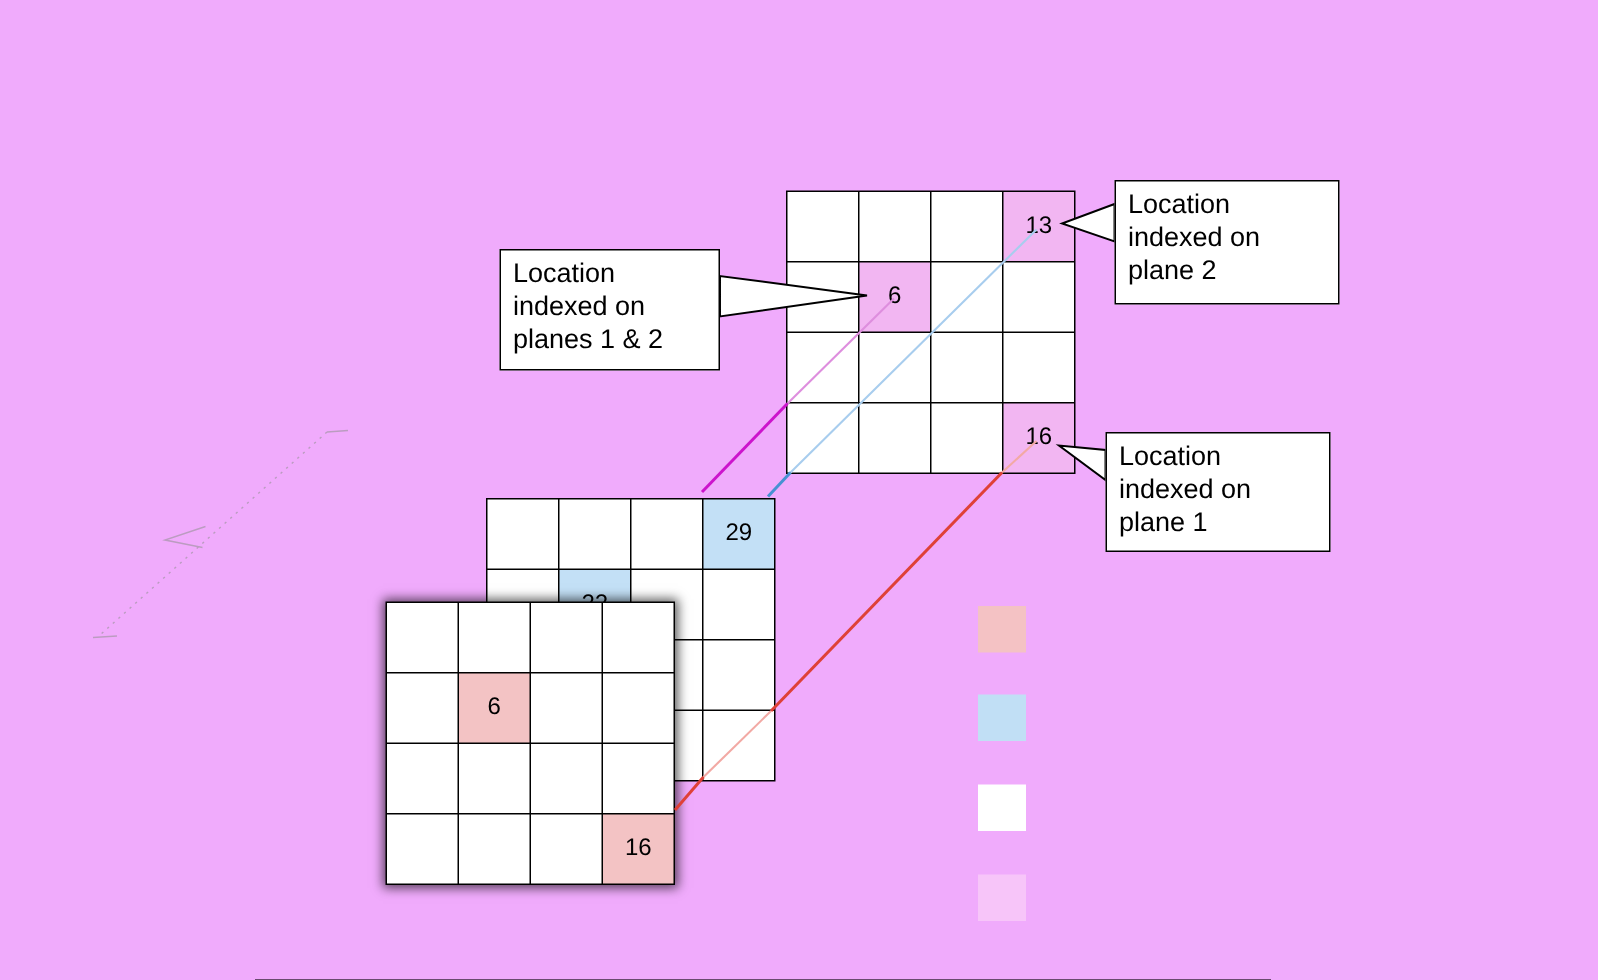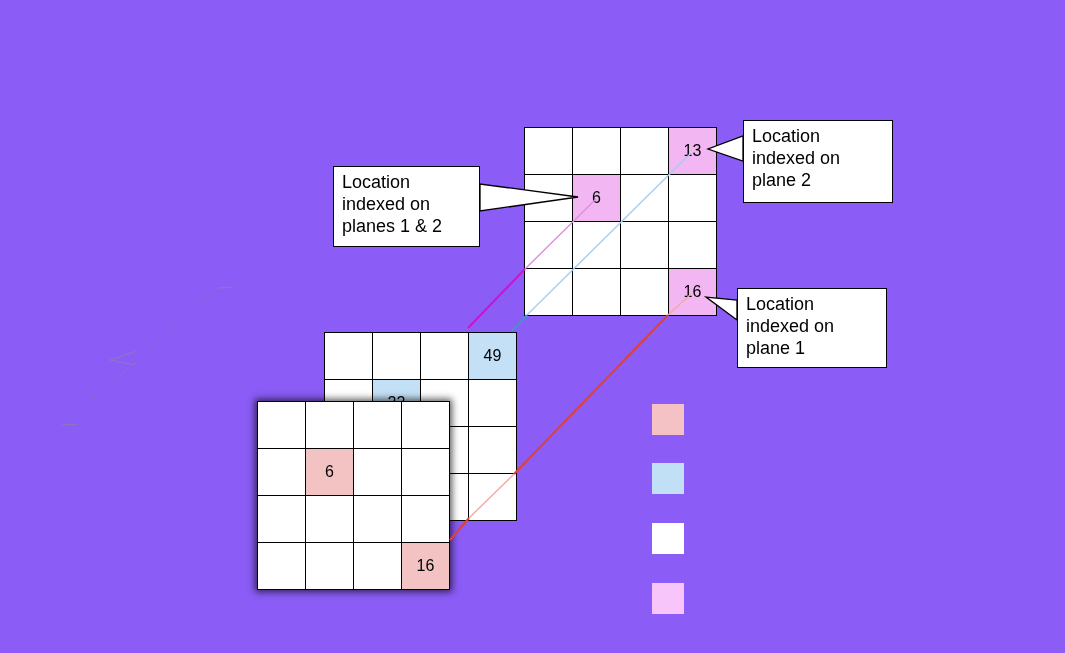--- a/index.html
+++ b/index.html
@@ -48,21 +48,21 @@
     z-index:30;
   }
   .legend-swatch{
     position:absolute;
     z-index:10;
   }
 </style>
 </head>
 <body>
 
-<div id="diagram-root" style="width: 1065px; height: 653px; background: #8b5cf6;">
+<div id="diagram-root" style="width: 1065px; height: 653px; background: #f0abfc;">
     <div class="grid-plane" style="left: 524px; top: 127px; background: rgb(0, 0, 0); grid-template-columns: repeat(4, 47px); grid-template-rows: repeat(4, 46px);">
       <div class="cell" style="background: rgb(255, 255, 255);"></div>
       <div class="cell" style="background: rgb(255, 255, 255);"></div>
       <div class="cell" style="background: rgb(255, 255, 255);"></div>
       <div class="cell" style="background: rgb(242, 182, 242);">13</div>
       <div class="cell" style="background: rgb(255, 255, 255);"></div>
       <div class="cell" style="background: rgb(242, 182, 242);">6</div>
       <div class="cell" style="background: rgb(255, 255, 255);"></div>
       <div class="cell" style="background: rgb(255, 255, 255);"></div>
       <div class="cell" style="background: rgb(255, 255, 255);"></div>
@@ -71,21 +71,21 @@
       <div class="cell" style="background: rgb(255, 255, 255);"></div>
       <div class="cell" style="background: rgb(255, 255, 255);"></div>
       <div class="cell" style="background: rgb(255, 255, 255);"></div>
       <div class="cell" style="background: rgb(255, 255, 255);"></div>
       <div class="cell" style="background: rgb(242, 182, 242);">16</div>
     </div>
     <div class="grid-plane" style="left: 324px; top: 332px; background: rgb(0, 0, 0); grid-template-columns: repeat(4, 47px); grid-template-rows: repeat(4, 46px);">
       <div class="cell" style="background: rgb(255, 255, 255);"></div>
       <div class="cell" style="background: rgb(255, 255, 255);"></div>
       <div class="cell" style="background: rgb(255, 255, 255);"></div>
-      <div class="cell" style="background: rgb(195, 224, 246);">49</div>
+      <div class="cell" style="background: rgb(195, 224, 246);">29</div>
       <div class="cell" style="background: rgb(255, 255, 255);"></div>
       <div class="cell" style="background: rgb(195, 224, 246);">22</div>
       <div class="cell" style="background: rgb(255, 255, 255);"></div>
       <div class="cell" style="background: rgb(255, 255, 255);"></div>
       <div class="cell" style="background: rgb(255, 255, 255);"></div>
       <div class="cell" style="background: rgb(255, 255, 255);"></div>
       <div class="cell" style="background: rgb(255, 255, 255);"></div>
       <div class="cell" style="background: rgb(255, 255, 255);"></div>
       <div class="cell" style="background: rgb(255, 255, 255);"></div>
       <div class="cell" style="background: rgb(255, 255, 255);"></div>

